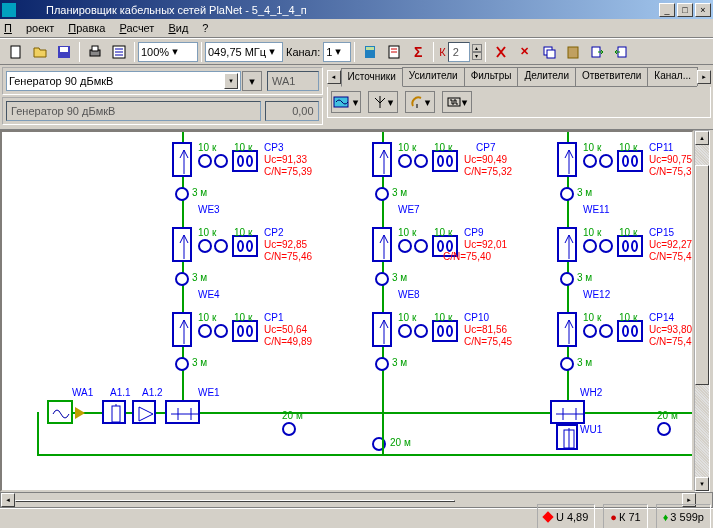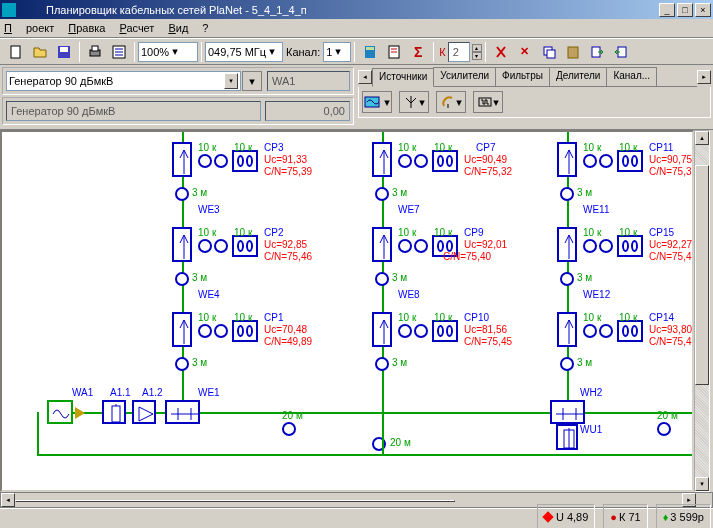--- a/index.html
+++ b/index.html
@@ -199,20 +199,21 @@
     </div>
   </div>
   <div class="rightpanel">
     <div style="display:flex;align-items:center">
       <div class="sbtn">◂</div>
       <div class="tabs" style="flex:1">
         <div class="tab active">Источники</div>
         <div class="tab">Усилители</div>
         <div class="tab">Фильтры</div>
         <div class="tab">Делители</div>
+        <div class="tab">Ответвители</div>
         <div class="tab">Канал...</div>
       </div>
       <div class="sbtn">▸</div>
     </div>
     <div class="tabrow">
       <div class="tbtn" style="border:1px solid #808080;width:30px"><svg width="20" height="16" viewBox="0 0 20 16">
             <rect x="1" y="3" width="14" height="10" fill="#40c0e0" stroke="#008"></rect>
             <path d="M3 8q3-4 6 0t6 0" stroke="#006" fill="none"></path>
           </svg>▾</div>
       <div class="tbtn" style="border:1px solid #808080;width:30px;margin-left:6px"><svg width="16" height="16" viewBox="0 0 16 16">
@@ -366,21 +367,21 @@
   <div class="compcircle" style="left:212px; top:192px;"></div>
   <div class="compbox" style="left:230px; top:188px; width:26px; height:22px;">
         <div style="display:flex;gap:2px;padding:3px">
           <div style="width:7px;height:12px;border:2px solid #00c;border-radius:50%"></div>
           <div style="width:7px;height:12px;border:2px solid #00c;border-radius:50%"></div>
         </div>
       </div>
   <div class="lbl green" style="left:196px; top:180px">10 к</div>
   <div class="lbl green" style="left:232px; top:180px">10 к</div>
   <div class="lbl blue" style="left:262px; top:180px">CP1</div>
-  <div class="lbl red" style="left:262px; top:192px">Uc=70,48</div>
+  <div class="lbl red" style="left:262px; top:192px">Uc=50,64</div>
   <div class="lbl red" style="left:262px; top:204px">C/N=49,89</div>
 
   <div class="compbox" style="left:370px; top:180px; width:20px; height:35px;"><svg width="16" height="31" style="margin:2px">
           <path d="M8 28V4m-4 8l4-8 4 8" stroke="#00c" fill="none"></path>
         </svg></div>
   <div class="compcircle" style="left:396px; top:192px;"></div>
   <div class="compcircle" style="left:412px; top:192px;"></div>
   <div class="compbox" style="left:430px; top:188px; width:26px; height:22px;">
         <div style="display:flex;gap:2px;padding:3px">
           <div style="width:7px;height:12px;border:2px solid #00c;border-radius:50%"></div>

